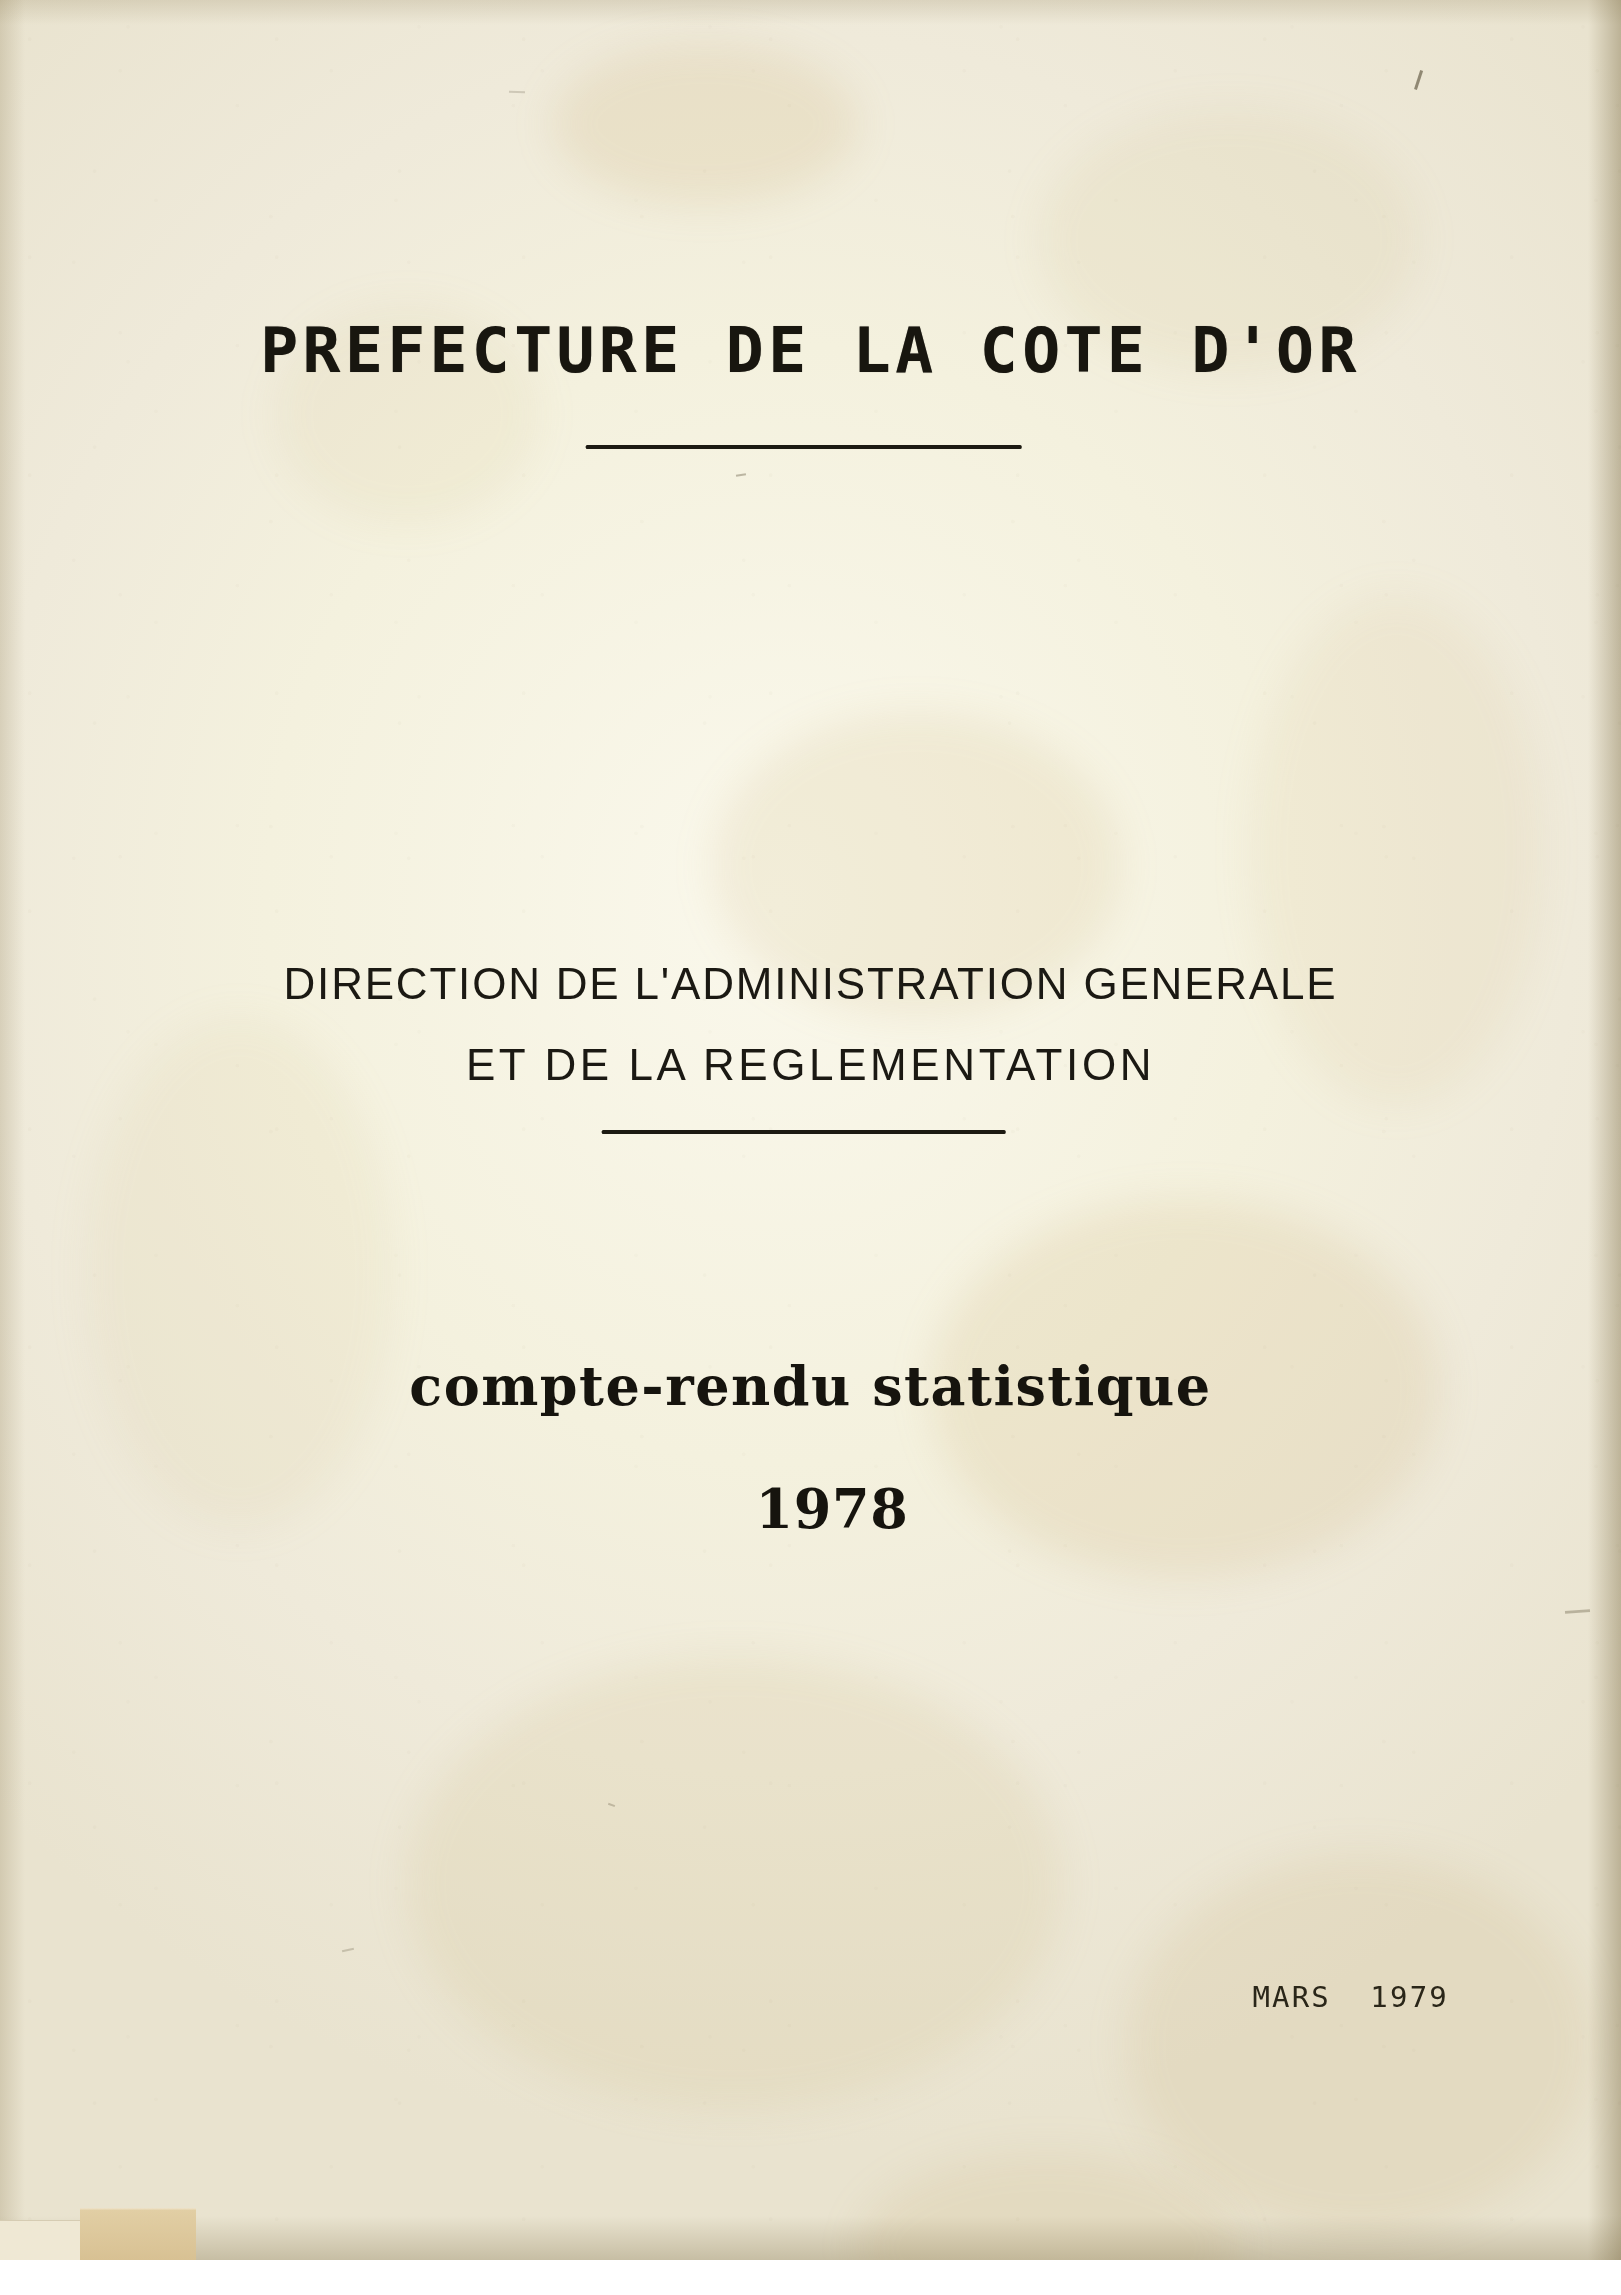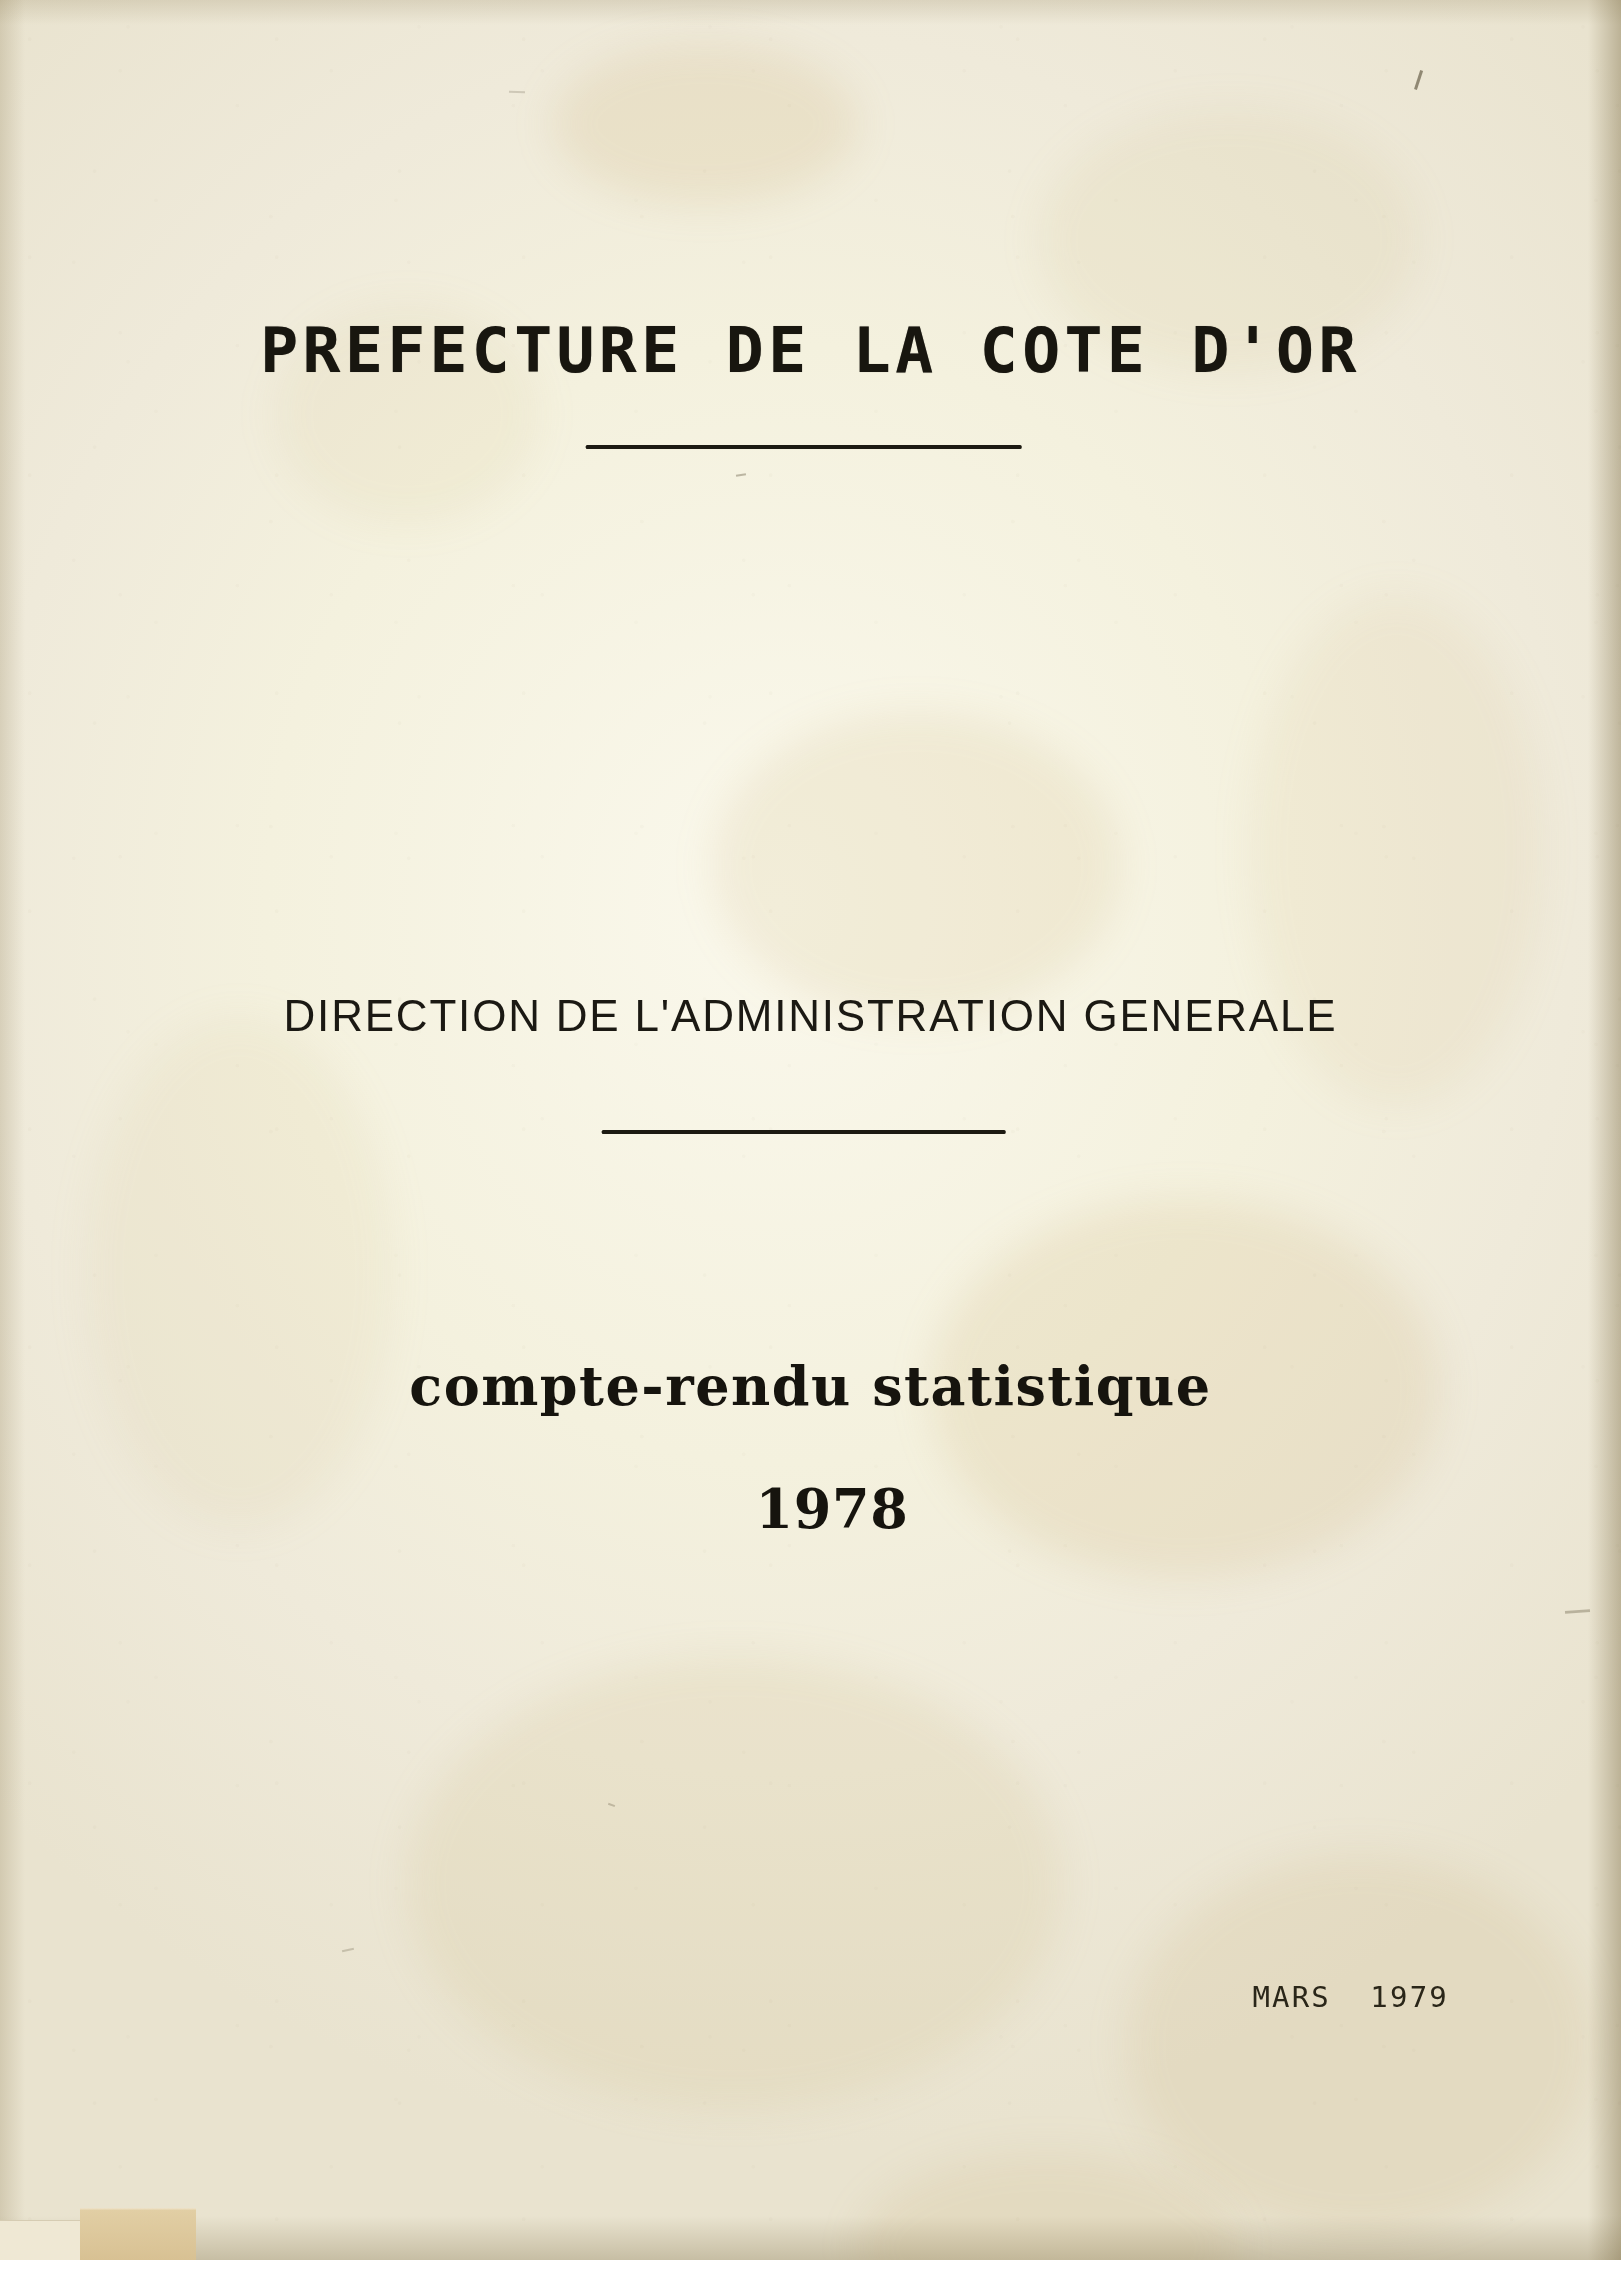--- a/index.html
+++ b/index.html
@@ -155,21 +155,20 @@
 
   .subtitle {
     position: absolute;
     left: 0; right: 0;
     text-align: center;
     font-family: "Liberation Sans", sans-serif;
     font-weight: 400;
     font-size: 44px;
     letter-spacing: 1.8px;
     color: #1b1913;
-    margin-top: 32px;
   }
   .subtitle-l1 { top: 959px; }
   .subtitle-l2 { top: 1040px; letter-spacing: 3.6px; }
 
   .report-title {
     position: absolute;
     left: 0; right: 0;
     top: 1354px;
     text-align: center;
     font-family: "DejaVu Serif", serif;
@@ -225,20 +224,21 @@
   <div class="speckle"></div>
 
   <div class="content">
 
     <div class="title-main">PREFECTURE DE LA COTE D'OR</div>
 
     <div class="rule rule-1"></div>
 
     <div class="subtitle subtitle-l1">DIRECTION DE L'ADMINISTRATION GENERALE</div>
 
+    <div class="subtitle subtitle-l2">ET  DE  LA  REGLEMENTATION</div>
 
     <div class="rule rule-2"></div>
 
     <div class="report-title">compte-rendu statistique</div>
 
     <div class="report-year">1978</div>
 
     <div class="date-stamp">MARS  1979</div>
   </div>
 

